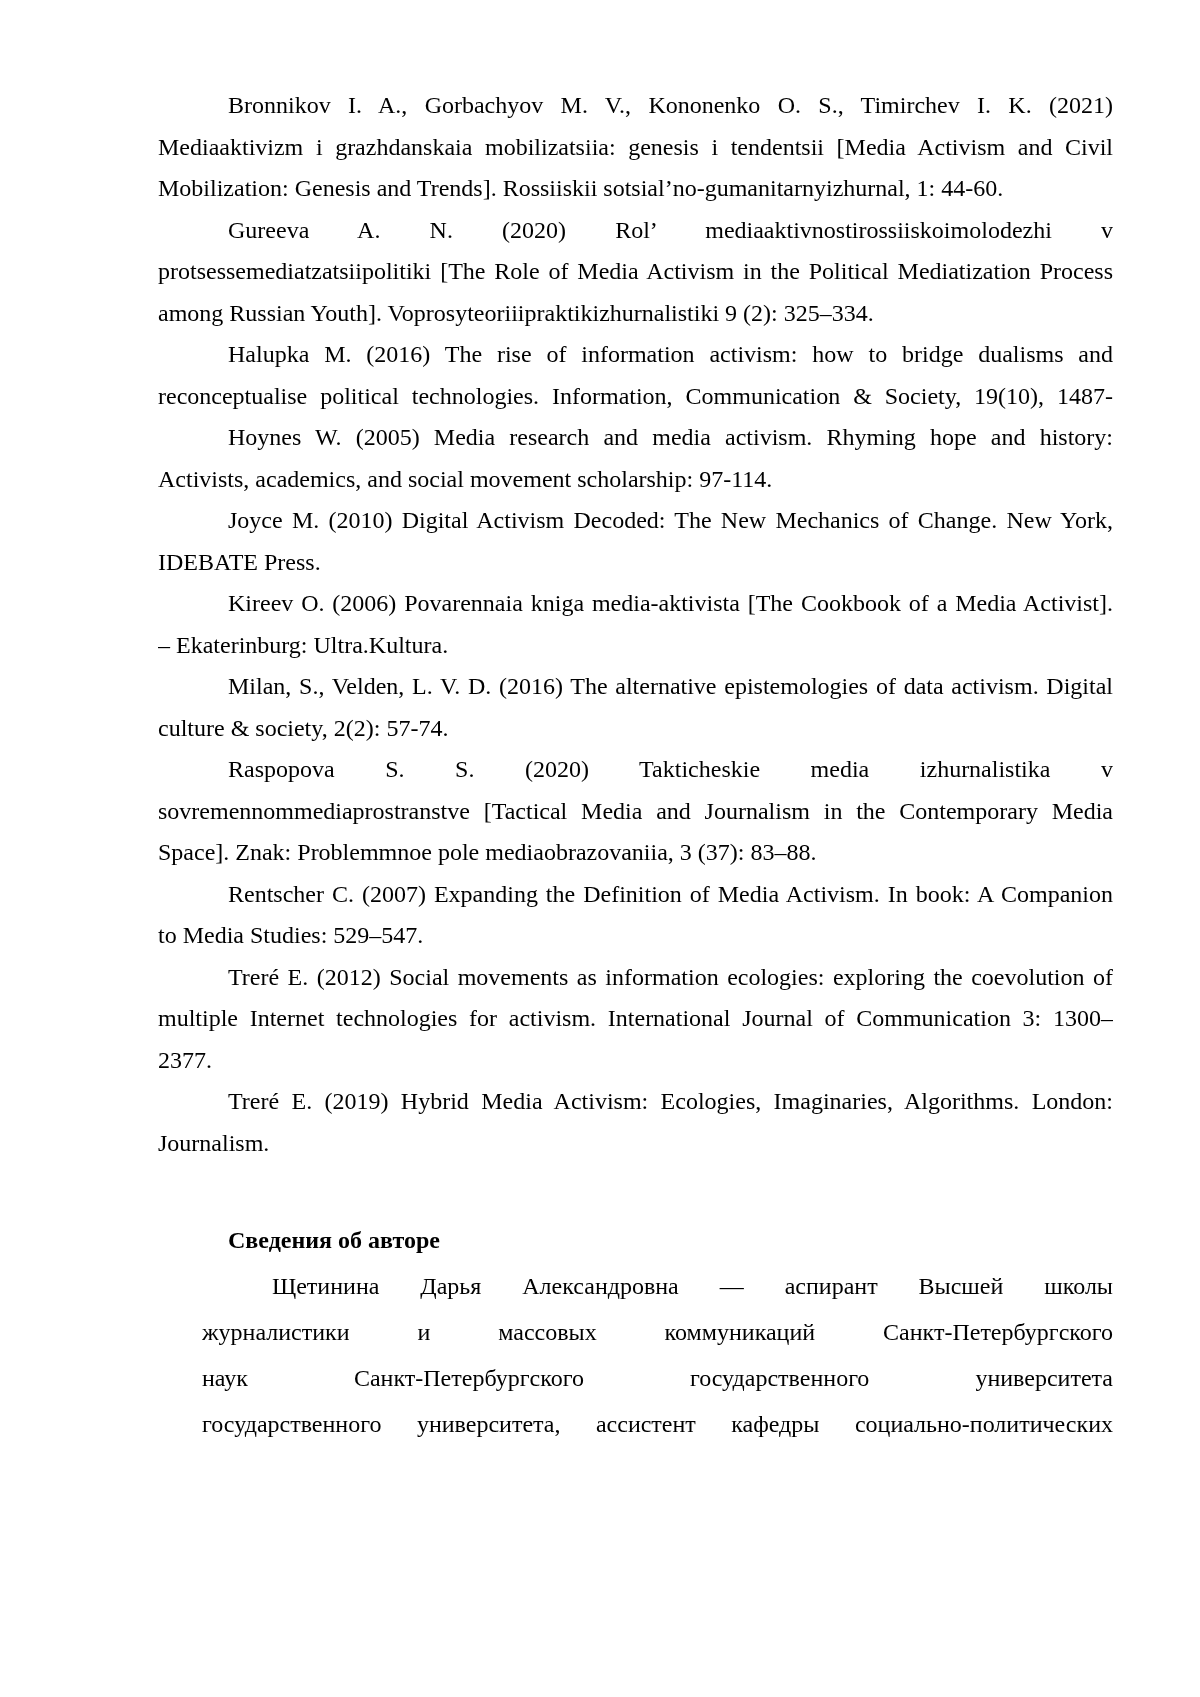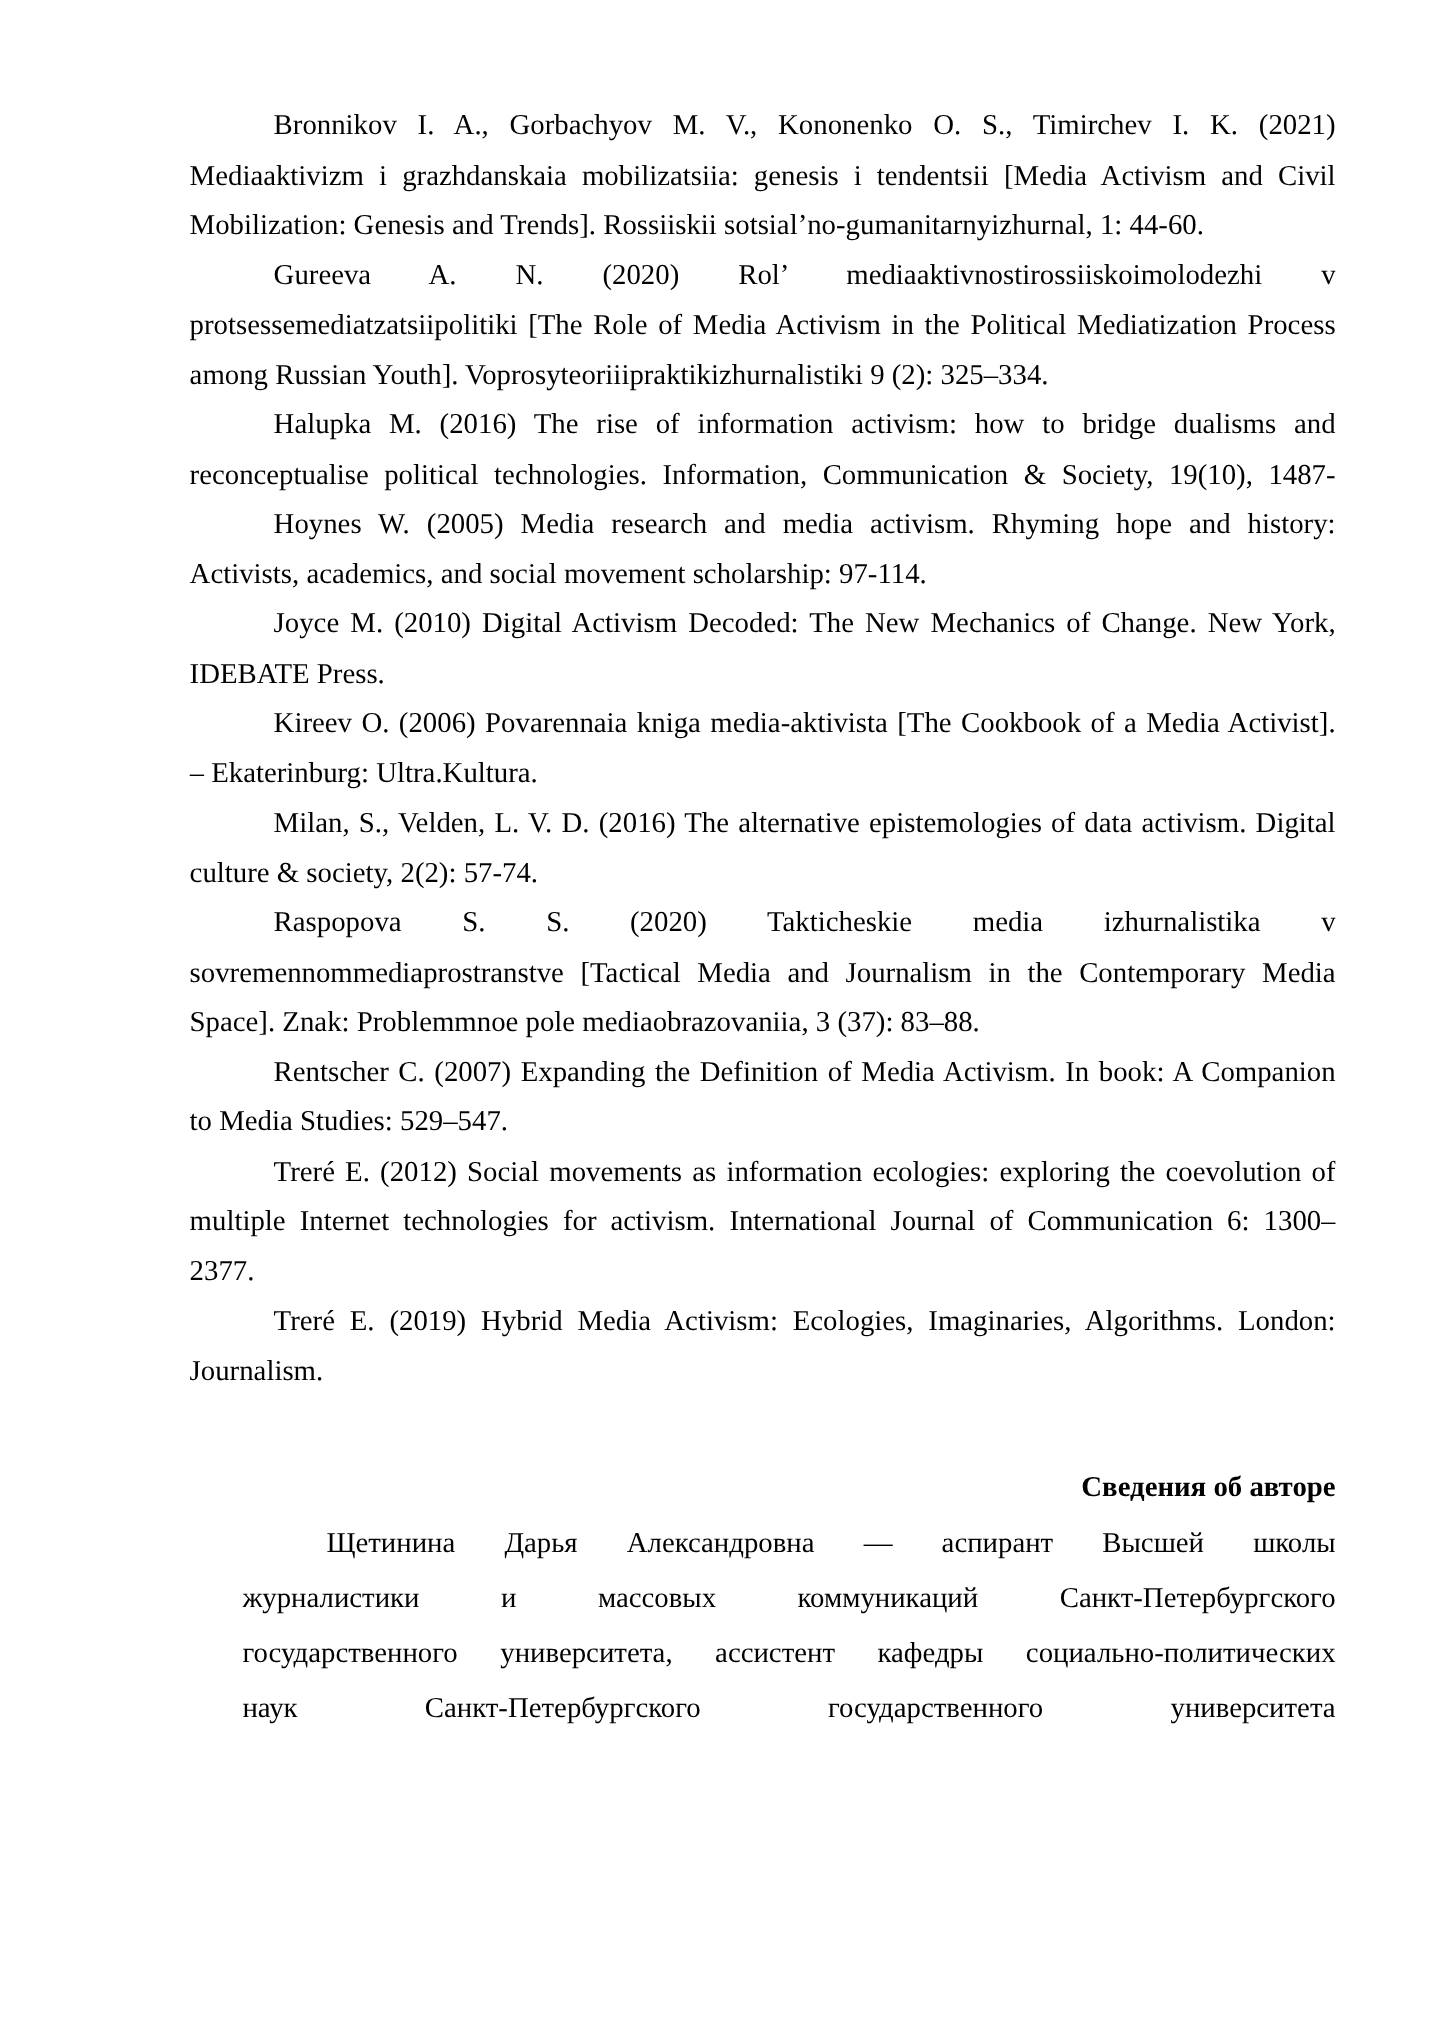--- a/index.html
+++ b/index.html
@@ -38,21 +38,20 @@
     height: 46px;
     margin-left: 44px;
   }
   .heading {
     margin: 53px 0 0 0;
     font-size: 24px;
     font-weight: bold;
     line-height: 46px;
     height: 46px;
     text-indent: 70px;
-    text-align: right;
   }
   .it { }
 </style>
 </head>
 <body>
 
 <div class="page">
   <main class="content">
     <section class="refs" id="refs">
         <div>
@@ -89,31 +88,31 @@
           <div class="line indent j"><span>Raspopova S. S. (2020) Takticheskie media izhurnalistika v</span></div>
           <div class="line j"><span>sovremennommediaprostranstve [Tactical Media and Journalism in the Contemporary Media</span></div>
           <div class="line"><span>Space]. </span><span class="it">Znak: Problemmnoe pole mediaobrazovaniia</span><span>, 3 (37): 83–88.</span></div>
         </div>
         <div>
           <div class="line indent j"><span>Rentscher C. (2007) Expanding the Definition of Media Activism. In book: A Companion</span></div>
           <div class="line"><span>to Media Studies: 529–547.</span></div>
         </div>
         <div>
           <div class="line indent j"><span>Treré E. (2012) Social movements as information ecologies: exploring the coevolution of</span></div>
-          <div class="line j"><span>multiple Internet technologies for activism. </span><span class="it">International Journal of Communication 6</span><span>: 1300–</span></div>
+          <div class="line j"><span>multiple Internet technologies for activism. </span><span class="it">International Journal of Communication 3</span><span>: 1300–</span></div>
           <div class="line"><span>2377.</span></div>
         </div>
         <div>
           <div class="line indent j"><span>Treré E. (2019) Hybrid Media Activism: Ecologies, Imaginaries, Algorithms. London:</span></div>
           <div class="line"><span>Journalism.</span></div>
         </div>
       </section>
     <h2 class="heading">Сведения об авторе</h2>
     <section class="bio" id="bio">
         <div>
           <div class="line indent j"><span class="it">Щетинина Дарья Александровна</span><span> — аспирант Высшей школы</span></div>
           <div class="line j"><span>журналистики и массовых коммуникаций Санкт-Петербургского</span></div>
+          <div class="line j"><span>наук Санкт-Петербургского государственного университета</span></div>
           <div class="line j"><span>государственного университета, ассистент кафедры социально-политических</span></div>
-          <div class="line j"><span>наук Санкт-Петербургского государственного университета</span></div>
         </div>
       </section>
   </main>
 </div>
 
 </body></html>

